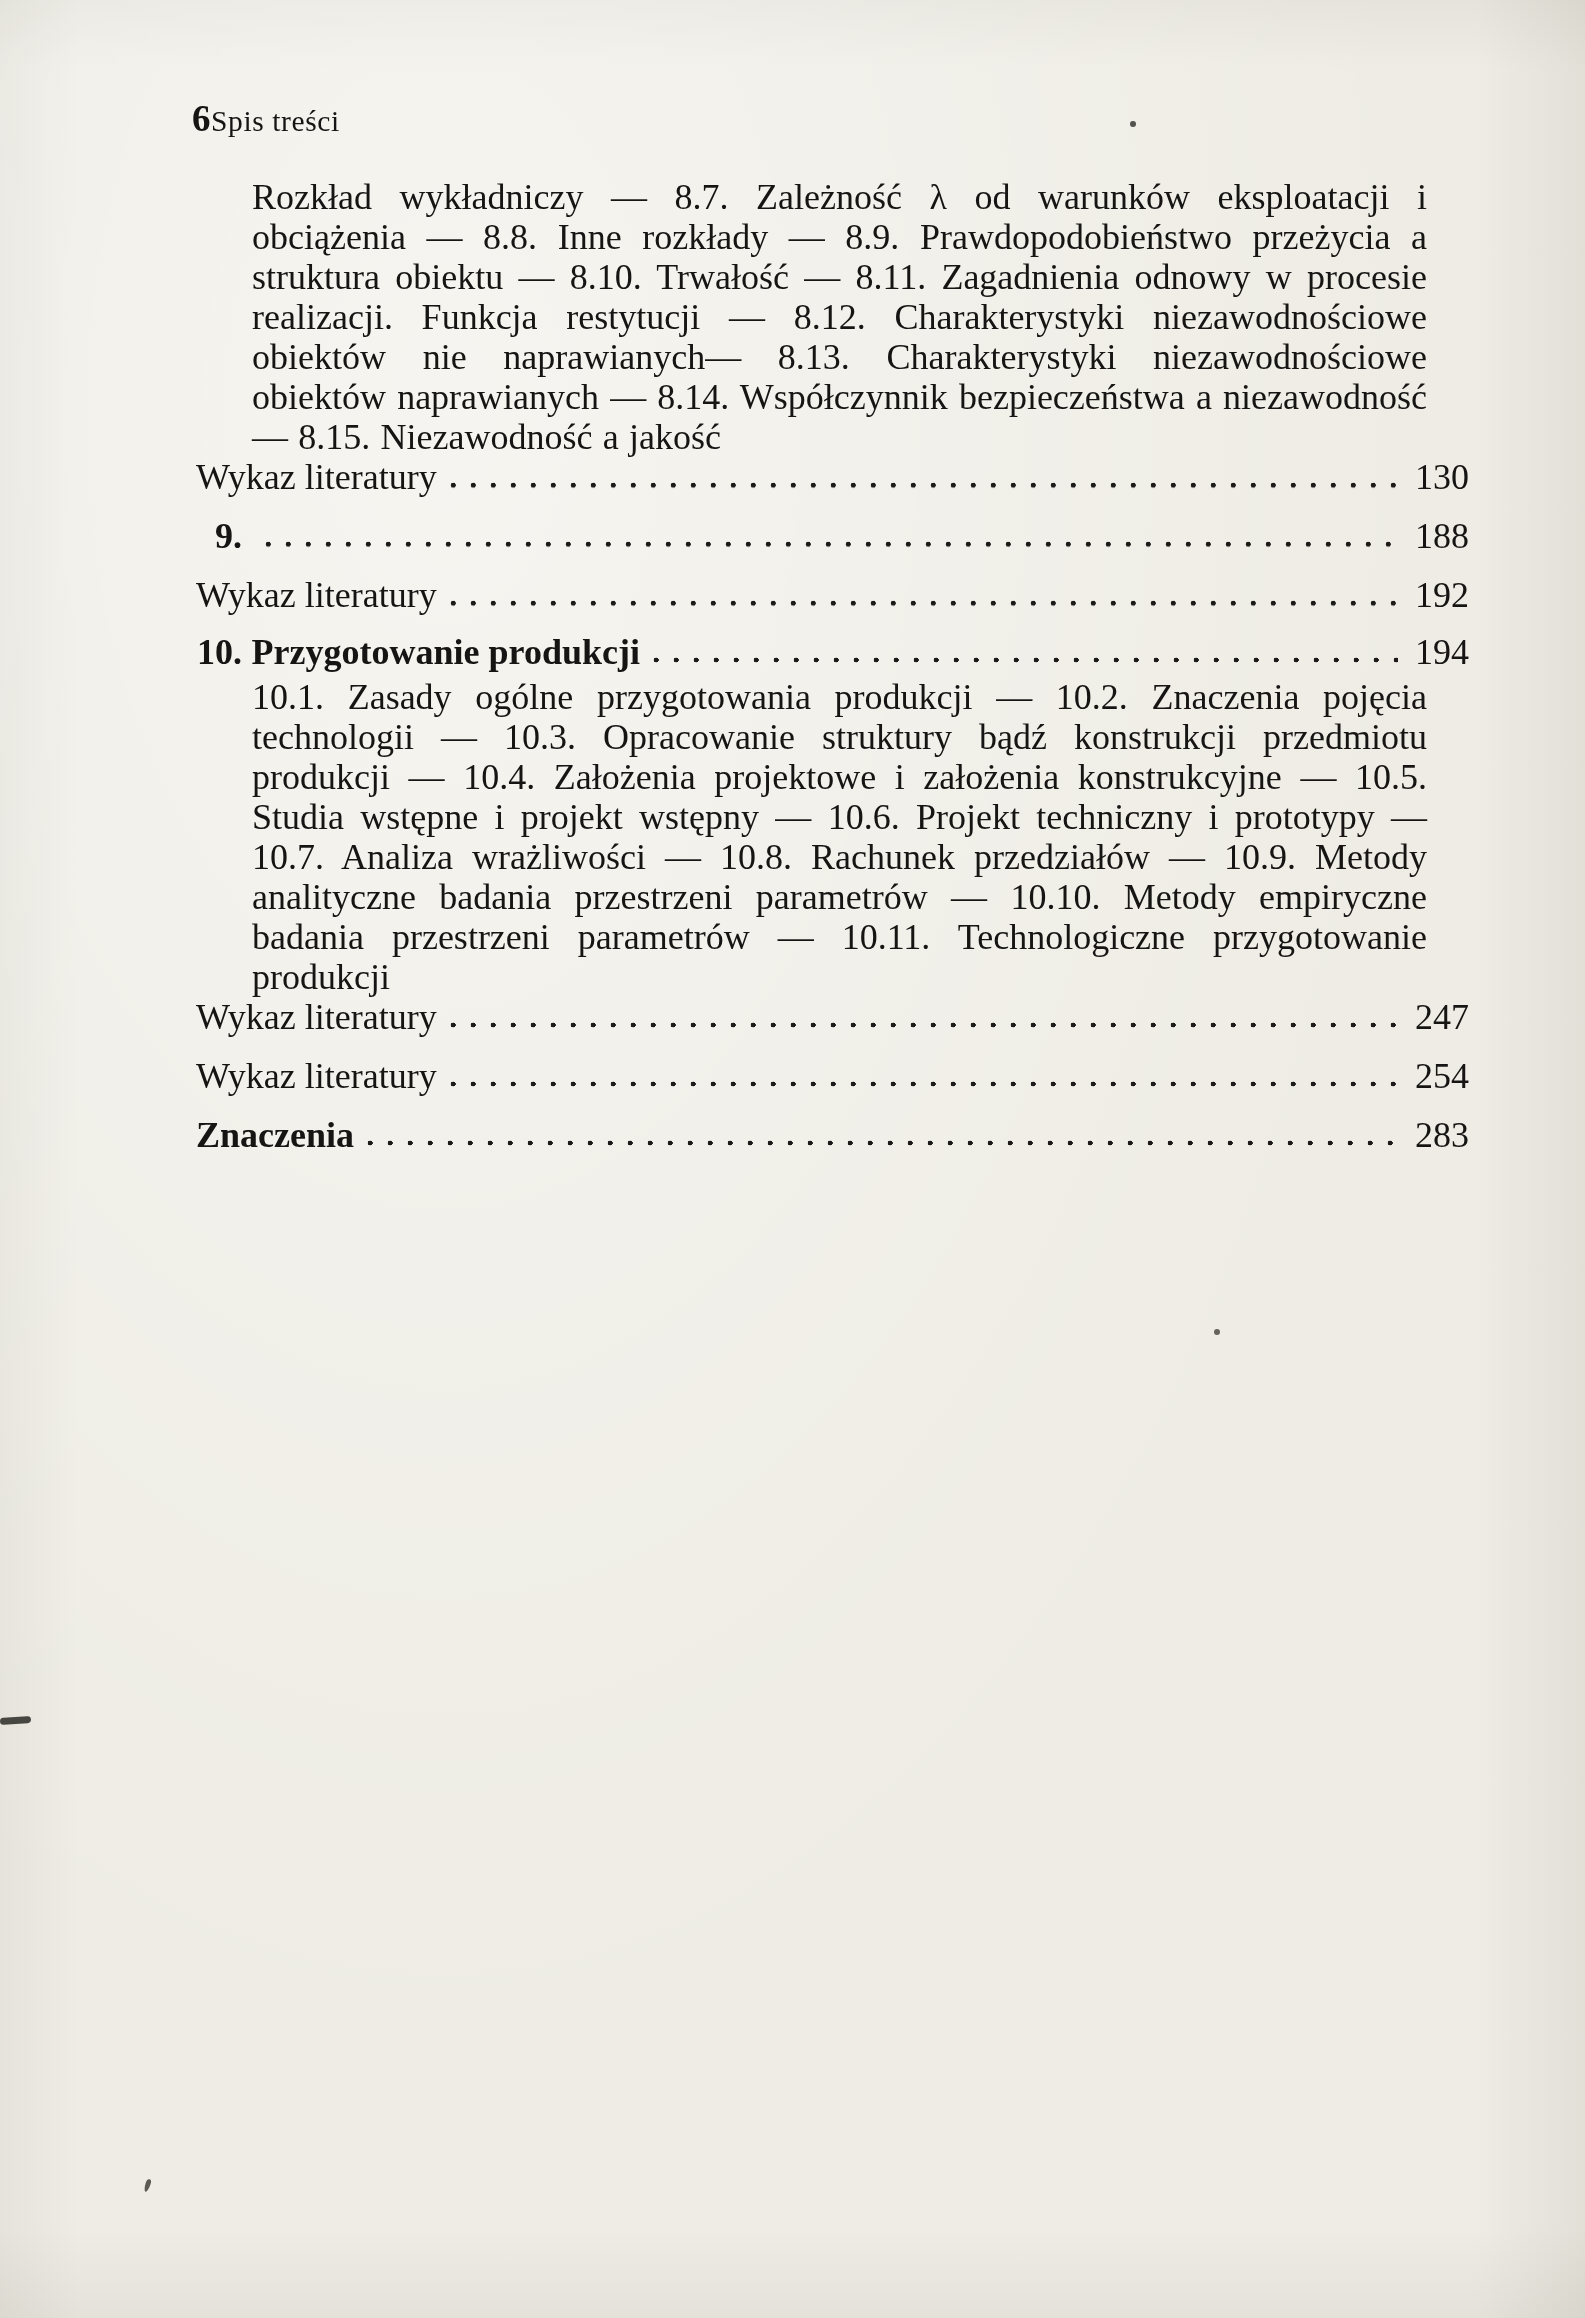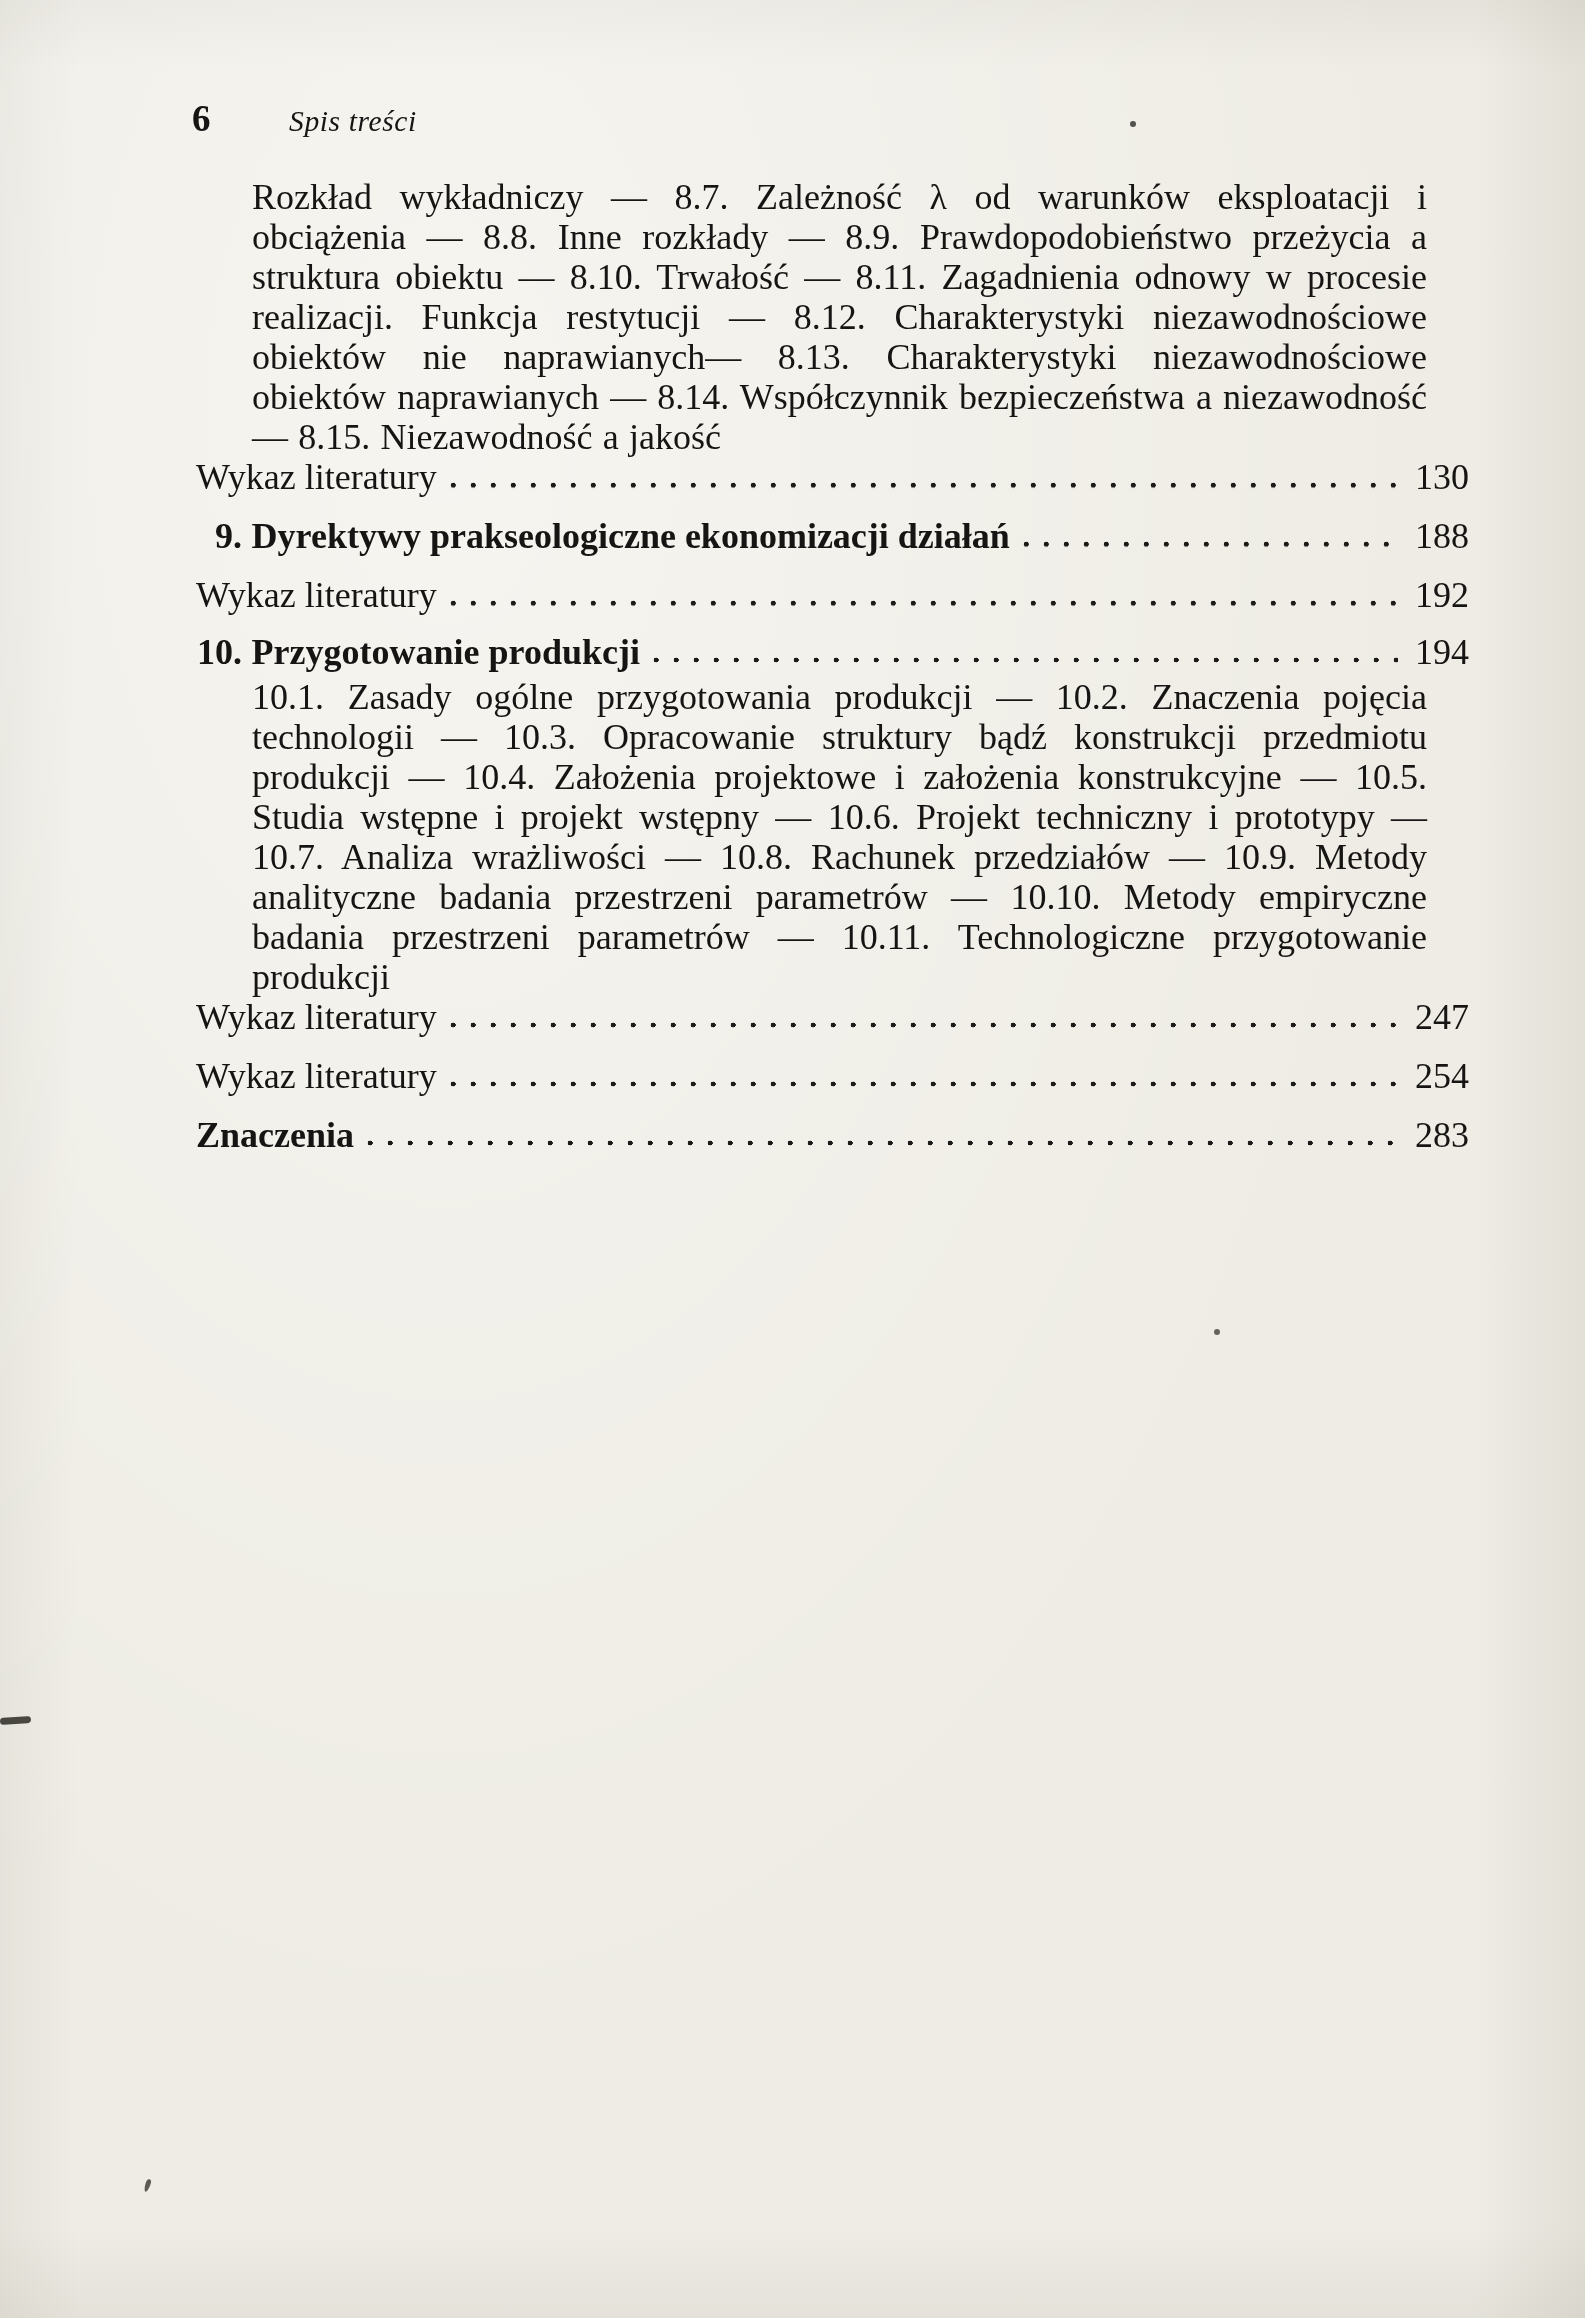--- a/index.html
+++ b/index.html
@@ -28,23 +28,21 @@
     margin-left: 192px;
     display: flex;
     align-items: baseline;
   }
   .page-num {
     font-size: 37px;
     font-weight: 700;
     letter-spacing: 0.6px;
   }
   .running-title {
-    font-style: italic;
     font-size: 29.5px;
-    margin-left: 78px;
     letter-spacing: 0.6px;
   }
 
   
   .toc {
     margin-left: 196px;
     margin-top: 37px;
     width: 1273px;
     font-size: 36px;
     line-height: 40px;
@@ -139,21 +137,20 @@
     <p class="desc">Rozkład wykładniczy — 8.7. Zależność λ od warunków eksploatacji i obciążenia — 8.8. Inne rozkłady — 8.9. Prawdopodobieństwo przeżycia a struktura obiektu — 8.10. Trwałość — 8.11. Zagadnienia odnowy w procesie realizacji. Funkcja restytucji — 8.12. Charakterystyki niezawodnościowe obiektów nie naprawianych— 8.13. Charakterystyki niezawodnościowe obiektów naprawianych — 8.14. Współczynnik bezpieczeństwa a niezawodność — 8.15. Niezawodność a jakość</p>
 
     <div class="row ref">
       <span>Wykaz literatury</span>
       <span class="leader"></span>
       <span class="pg">130</span>
     </div>
 
     <div class="row chapter mt">
       <span class="num">9.</span>
-      <span class="title">Dyrektywy prakseologiczne ekonomizacji działań</span>
       <span class="leader"></span>
       <span class="pg">188</span>
     </div>
 
     <div class="row ref mt">
       <span>Wykaz literatury</span>
       <span class="leader"></span>
       <span class="pg">192</span>
     </div>
 

